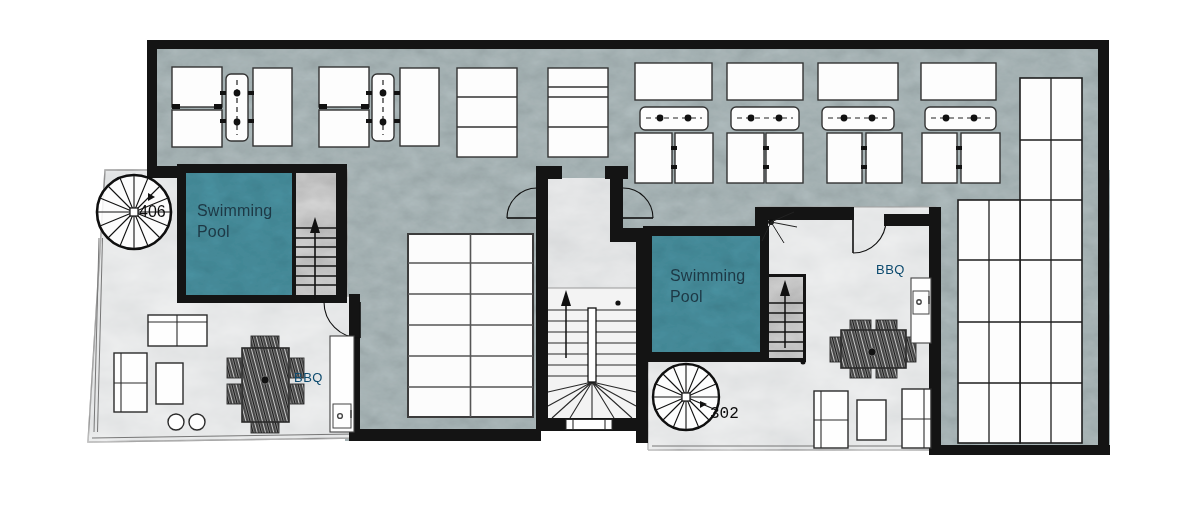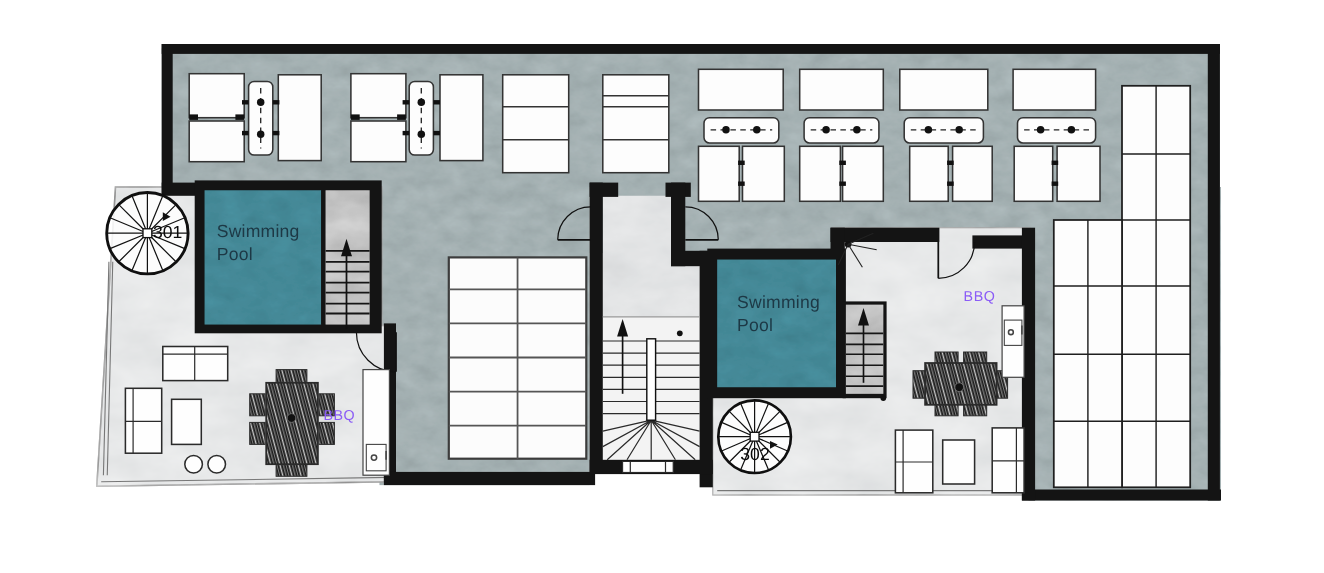--- a/index.html
+++ b/index.html
@@ -10,26 +10,26 @@
     --c-stair-fill:#989898;
   }
   html,body{margin:0;padding:0;background:#ffffff;}
   .stage{position:relative;width:1204px;height:521px;background:#fff;overflow:hidden;
          font-family:"Liberation Sans",sans-serif;}
   .stage svg{position:absolute;left:0;top:0;}
   .lbl{position:absolute;pointer-events:none;}
   .pool-label{width:80px;font-size:16px;line-height:1.32;letter-spacing:.2px;color:#1d3845;}
   #pool301{left:197px;top:200px;}
   #pool302{left:670px;top:265px;}
-  .bbq-label{font-size:13px;letter-spacing:.5px;color:#8b5cf6;}
+  .bbq-label{font-size:13px;letter-spacing:.5px;color:#0c4a6e;}
   #bbq301{left:294px;top:370px;}
   #bbq302{left:876px;top:262px;}
   .unit-number{font-size:16px;color:#0b0b0b;}
   #unit301{left:139px;top:203px;}
-  #unit302{left:673px;top:405px;}
+  #unit302{left:710px;top:405px;font-family:Liberation Mono, monospace;}
 </style>
 </head>
 <body>
 
 <div class="stage">
 
 <svg width="1204" height="521" viewBox="0 0 1204 521" xmlns="http://www.w3.org/2000/svg">
   <defs>
     <filter id="texA" x="-2%" y="-2%" width="104%" height="104%">
       <feTurbulence type="fractalNoise" baseFrequency="0.045 0.07" numOctaves="4" seed="8" result="n"></feTurbulence>
@@ -333,15 +333,15 @@
       <circle cx="919" cy="302" r="2.2" fill="none" stroke="#444"></circle>
       <path d="M929 296v8" stroke="#444"></path>
     </g>
   </g>
 </svg>
 
   <div class="lbl pool-label" id="pool301">Swimming Pool</div>
   <div class="lbl pool-label" id="pool302">Swimming Pool</div>
   <div class="lbl bbq-label" id="bbq301">BBQ</div>
   <div class="lbl bbq-label" id="bbq302">BBQ</div>
-  <div class="lbl unit-number" id="unit301">301</div>
+  <div class="lbl unit-number" id="unit301">406</div>
   <div class="lbl unit-number" id="unit302">302</div>
 </div>
 
 </body></html>

